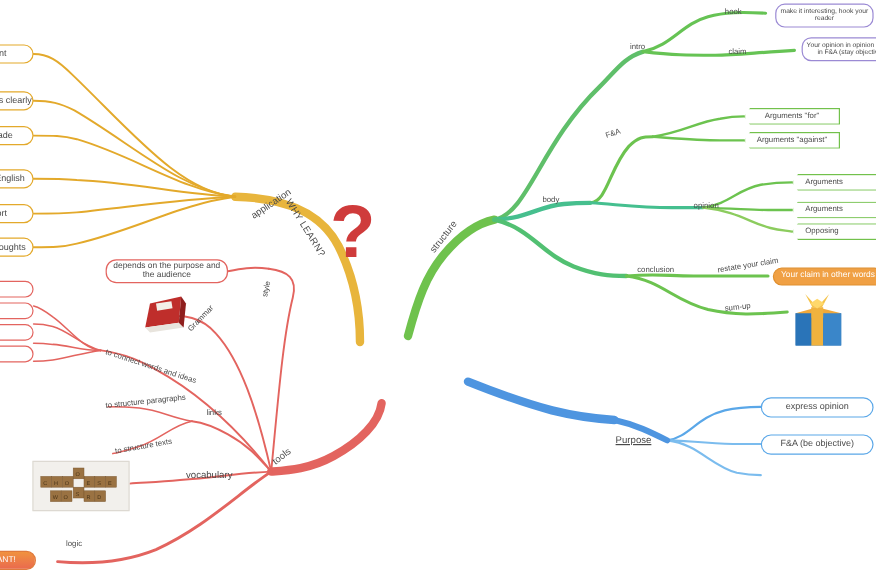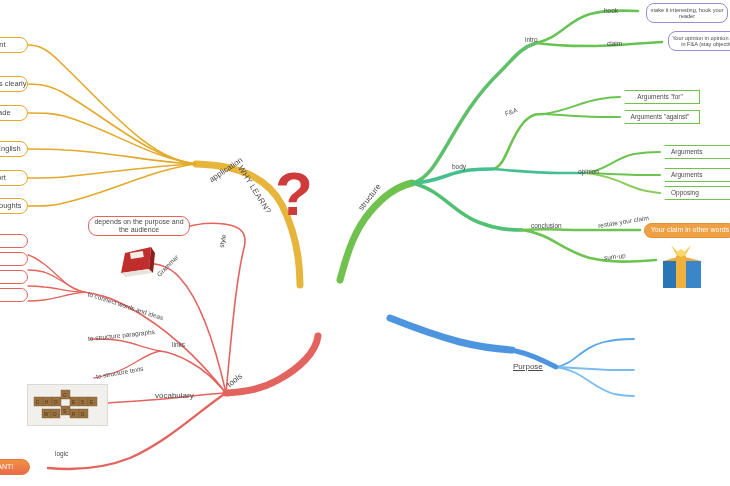--- a/index.html
+++ b/index.html
@@ -220,20 +220,26 @@
   <div class="cap" style="left:531px;top:222px;">conclusion</div>
   <div class="cap" style="left:598px;top:222px;transform:rotate(-9deg);">restate your claim</div>
   <div class="cap" style="left:604px;top:254px;transform:rotate(-6deg);">sum-up</div>
 
   <div class="node orangebox" style="left:644px;top:223px;width:92px;height:15px;">
     <span>Your claim in other words</span>
   </div>
 
   <div class="cap big" style="left:513px;top:362px;text-decoration:underline;">Purpose</div>
 
+  <div class="node bluebox" style="left:634px;top:331px;width:94px;">
+    <span>express opinion</span>
+  </div>
+  <div class="node bluebox" style="left:634px;top:362px;width:94px;">
+    <span>F&amp;A (be objective)</span>
+  </div>
 
   <div class="cap big" style="left:228px;top:381px;transform:rotate(-38deg);">tools</div>
 
   <div class="cap" style="left:221px;top:244px;transform:rotate(-78deg);">style</div>
   <div class="node redbox" style="left:88px;top:216px;width:102px;height:20px;padding:0 3px;">
     <span>depends on the purpose and the audience</span>
   </div>
 
   <div class="cap" style="left:158px;top:272px;transform:rotate(-46deg);">Grammar</div>
 

